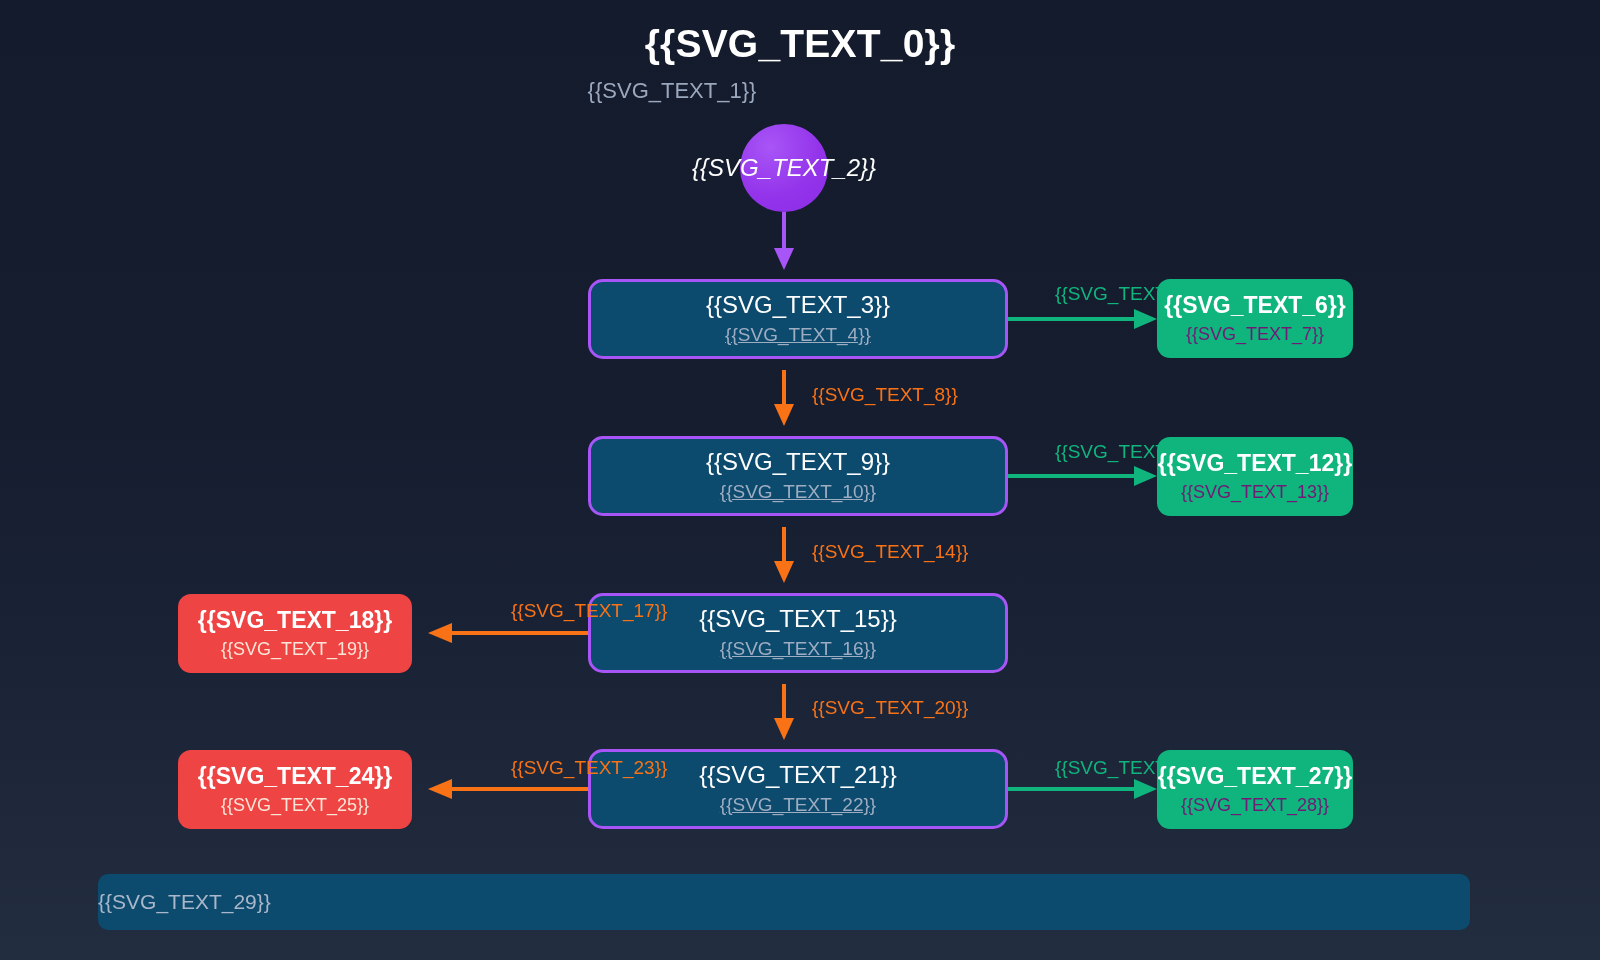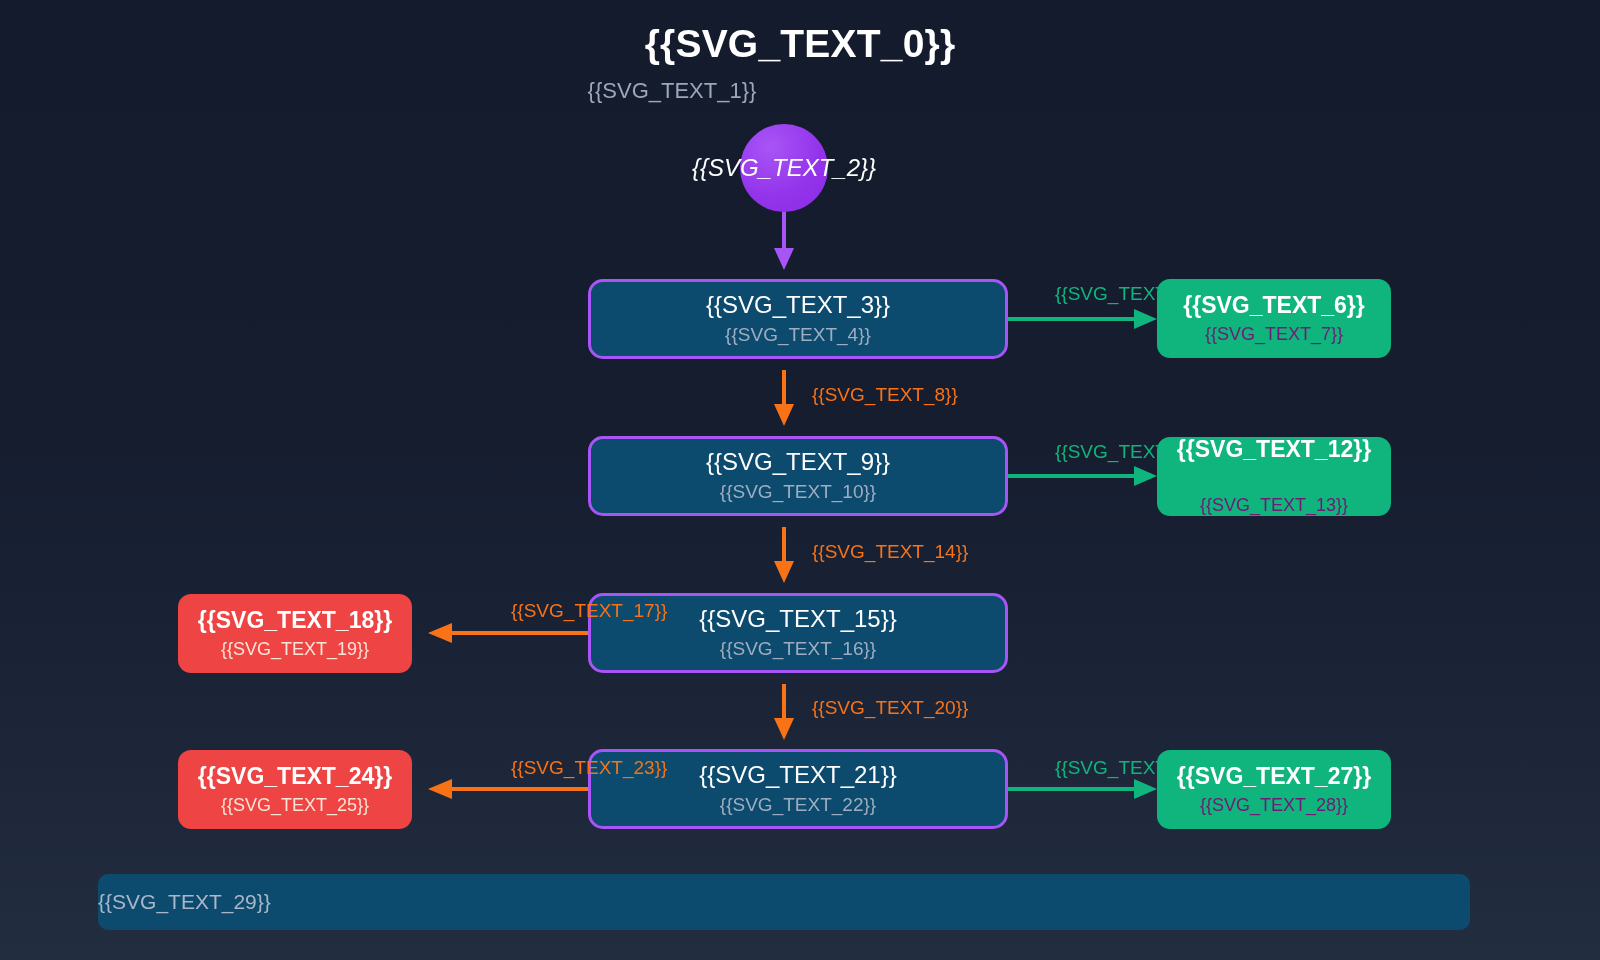--- a/index.html
+++ b/index.html
@@ -102,25 +102,25 @@
   
   .node-process {
     width: 420px;
     height: 80px;
     border-radius: 15px;
     background: #0c4a6e;
     border: 3px solid #a855f7;
     z-index: 5;
   }
   .node-process .node-title { color: #ffffff; font-weight: normal; }
-  .node-process .node-sub   { color: #9fadc2; }
+  .node-process .node-sub   { color: #9fadc2; text-decoration: underline; }
 
   
   .node-success {
-    width: 234px;
+    width: 196px;
     height: 79px;
     border-radius: 13px;
     background: #10b57e;
     z-index: 6;
   }
   .node-success .node-title { color: #ffffff; font-weight: bold; font-size: 23px; }
   .node-success .node-sub   { color: #701a75; font-weight: normal; font-size: 18px; }
 
   
   .node-error {
@@ -246,21 +246,21 @@
   <div class="node node-success" style="left:1157px; top:279px;">
     <div class="node-title">{{SVG_TEXT_6}}</div>
     <div class="node-sub">{{SVG_TEXT_7}}</div>
   </div>
 
   <div class="node node-process" style="left:588px; top:436px;">
     <div class="node-title">{{SVG_TEXT_9}}</div>
     <div class="node-sub">{{SVG_TEXT_10}}</div>
   </div>
 
-  <div class="node node-success" style="left:1157px; top:437px;justify-content:space-between;">
+  <div class="node node-success" style="left:1157px; top:437px;">
     <div class="node-title">{{SVG_TEXT_12}}</div>
     <div class="node-sub">{{SVG_TEXT_13}}</div>
   </div>
 
   <div class="node node-process" style="left:588px; top:593px;">
     <div class="node-title">{{SVG_TEXT_15}}</div>
     <div class="node-sub">{{SVG_TEXT_16}}</div>
   </div>
 
   <div class="node node-error" style="left:178px; top:594px;">

